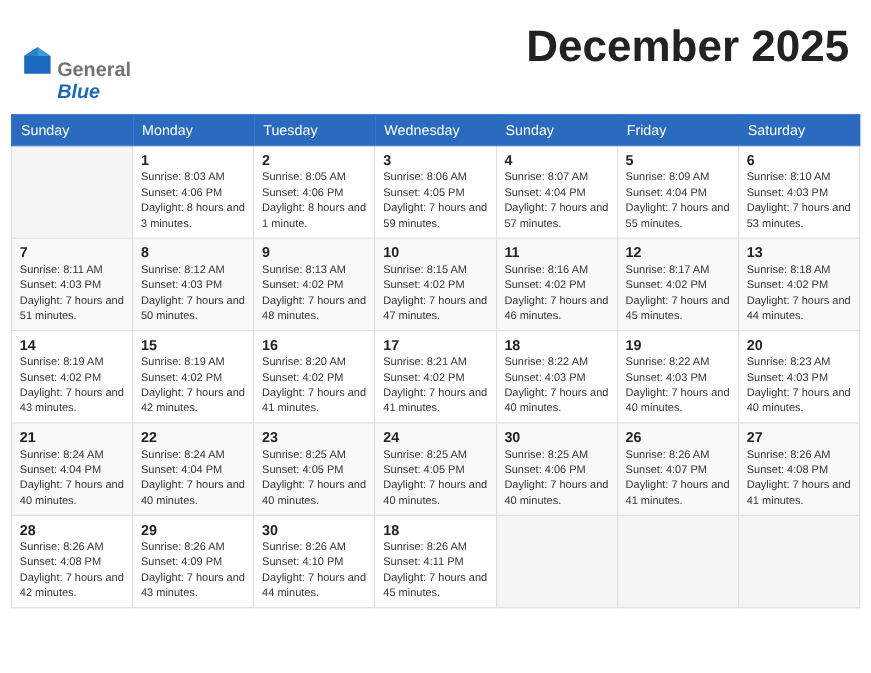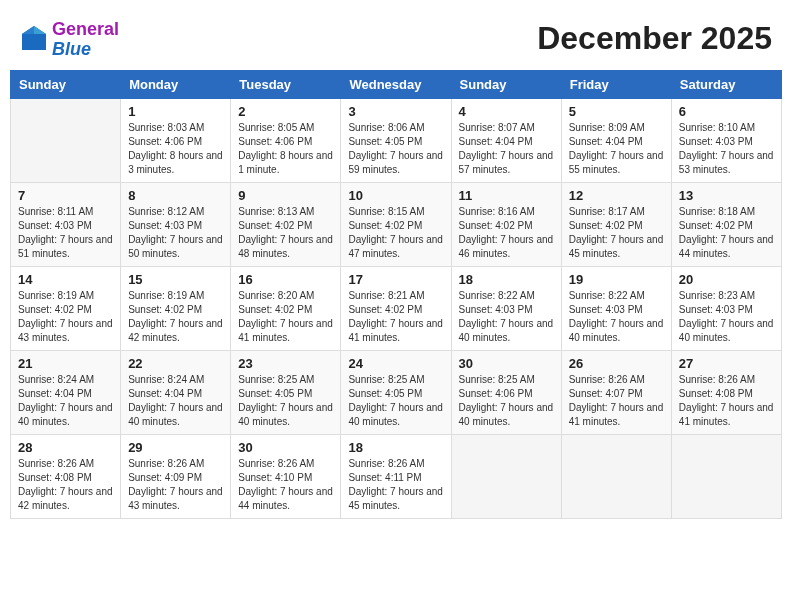--- a/index.html
+++ b/index.html
@@ -20,52 +20,52 @@
       display: flex;
       align-items: center;
     }
     .logo-text {
       display: flex;
       flex-direction: column;
       font-size: 18px;
       font-weight: bold;
       line-height: 1.1;
     }
-    .logo-text .general { color: #a21caf; }
+    .logo-text .general { color: #737373; margin-top: 34px; }
     .logo-text .blue { color: #1a6abf; font-style: italic; }
     .logo-icon {
       width: 28px;
       height: 28px;
       margin-right: 4px;
       margin-top: -4px;
     }
     .title-block {
       text-align: right;
     }
     .month-title {
-      font-size: 32px;
+      font-size: 40px;
       font-weight: bold;
       color: #222;
     }
     .subtitle {
       font-size: 14px;
       color: #555;
     }
     .calendar {
       width: 100%;
       border-collapse: collapse;
       margin-top: 5px;
     }
     .calendar th {
       background-color: #2a6bbf;
       color: #fff;
       text-align: left;
       padding: 6px 8px;
       font-size: 13px;
-      font-weight: bold;
+      font-weight: normal;
       border: 1px solid #2a6bbf;
       margin-top: 44px;
     }
     .calendar td {
       vertical-align: top;
       padding: 5px 7px;
       border: 1px solid #ddd;
       width: 14.28%;
       min-height: 80px;
       font-size: 11px;

